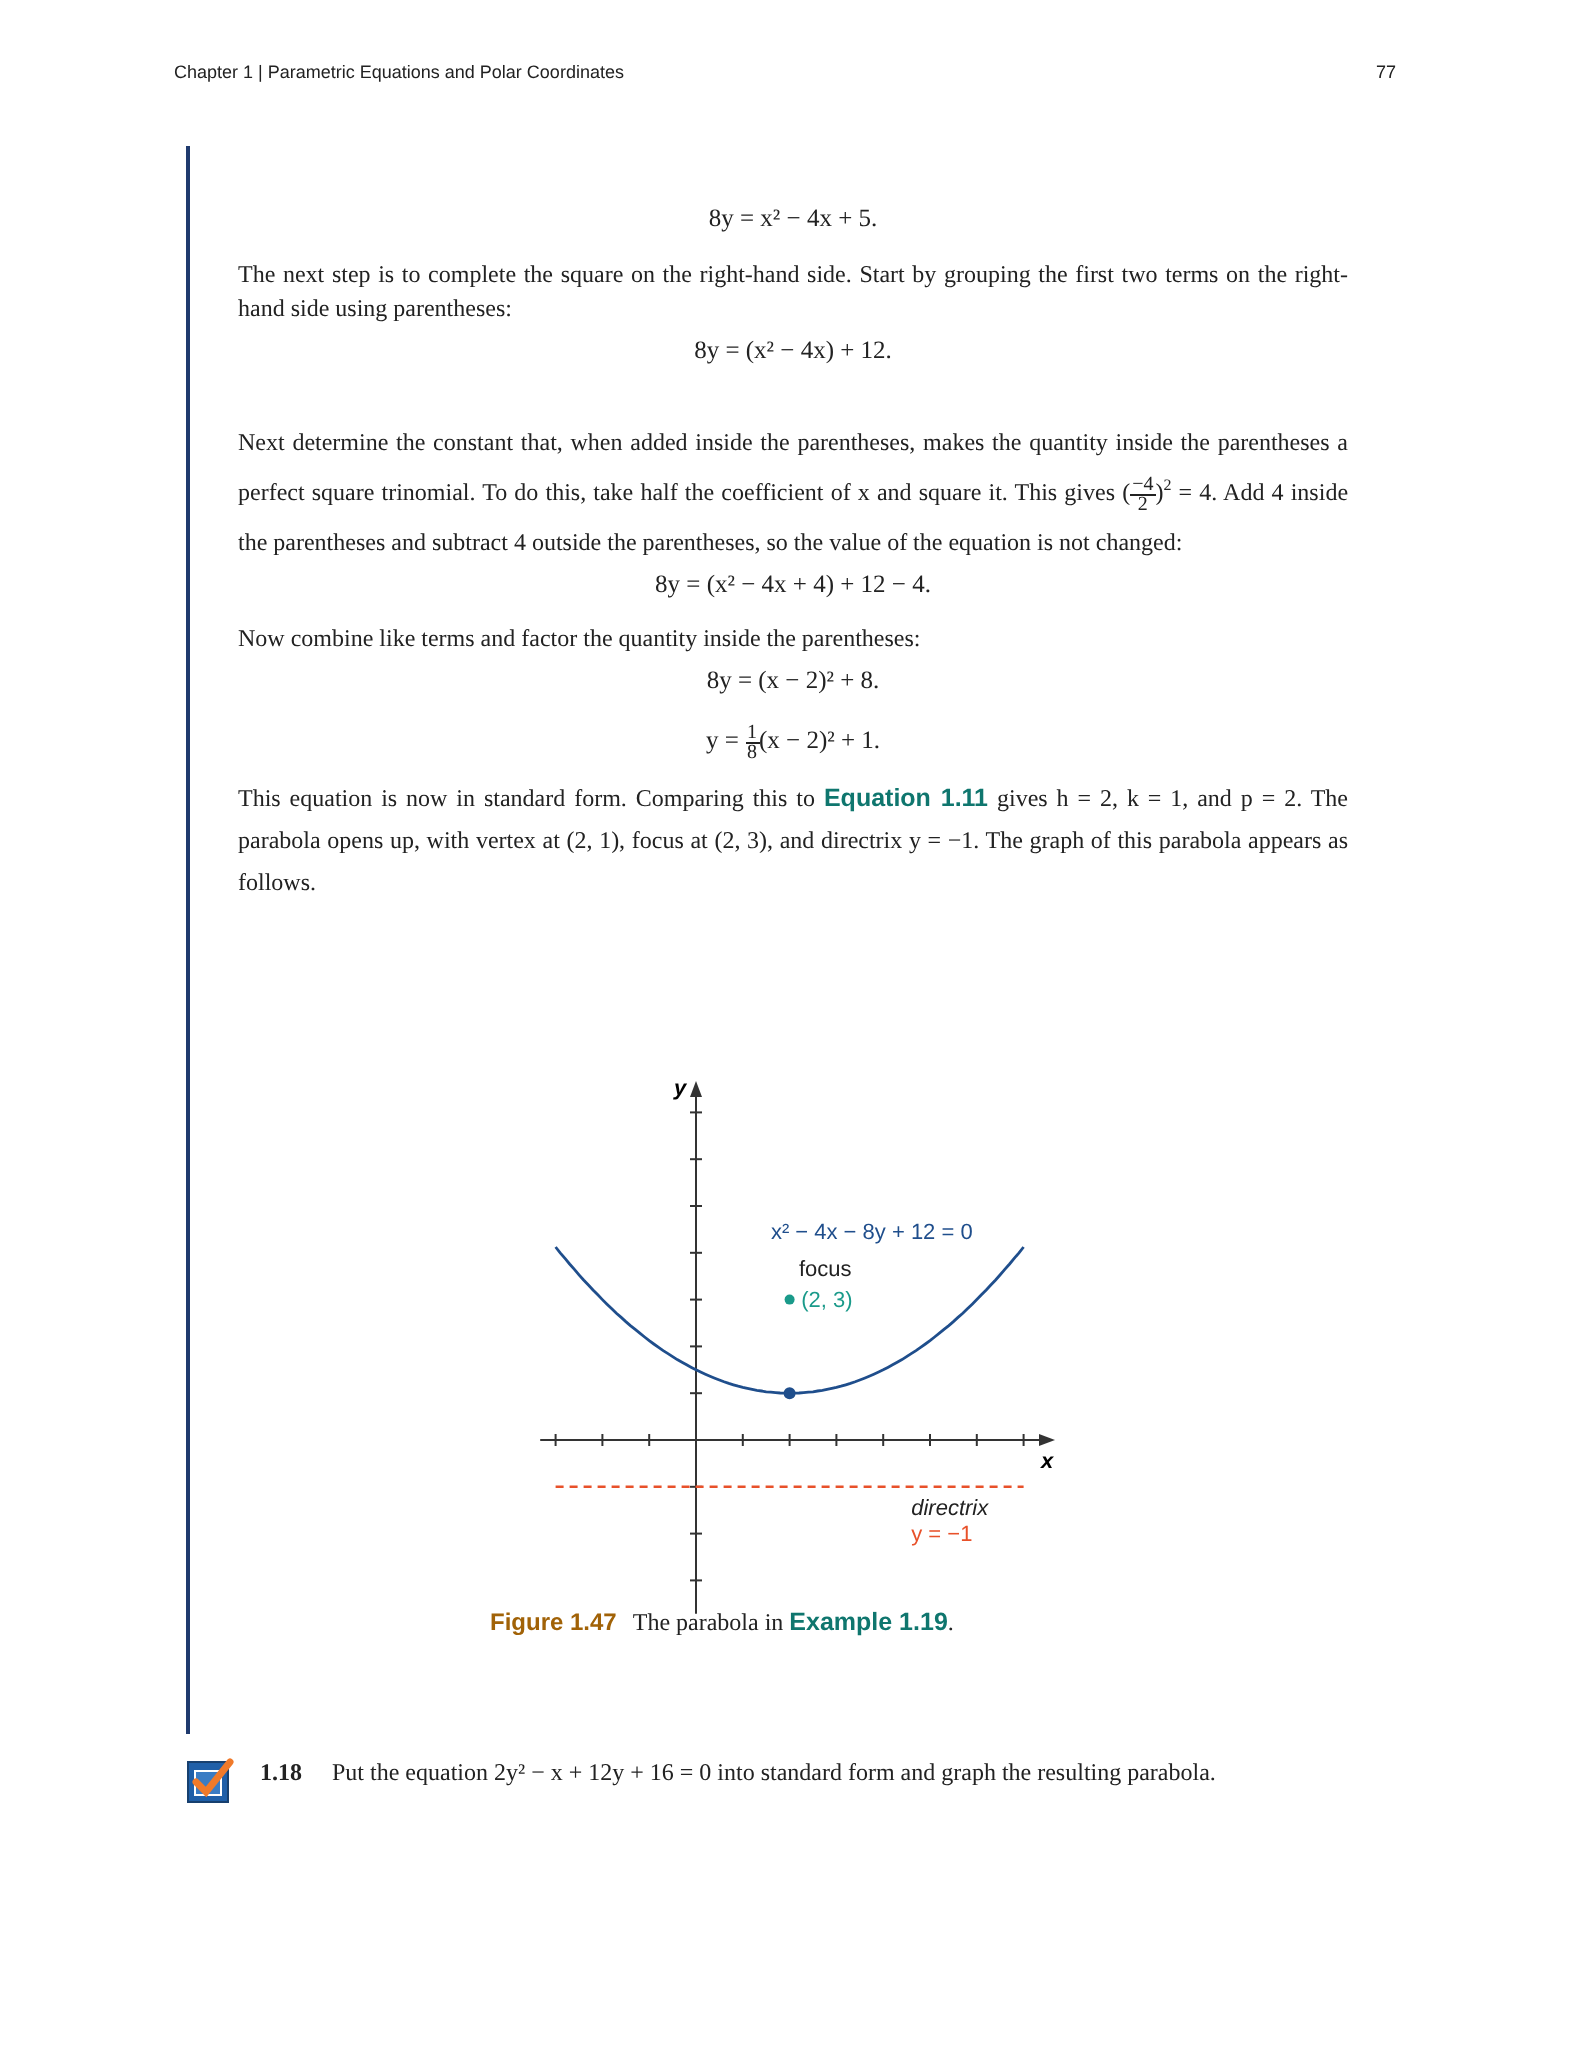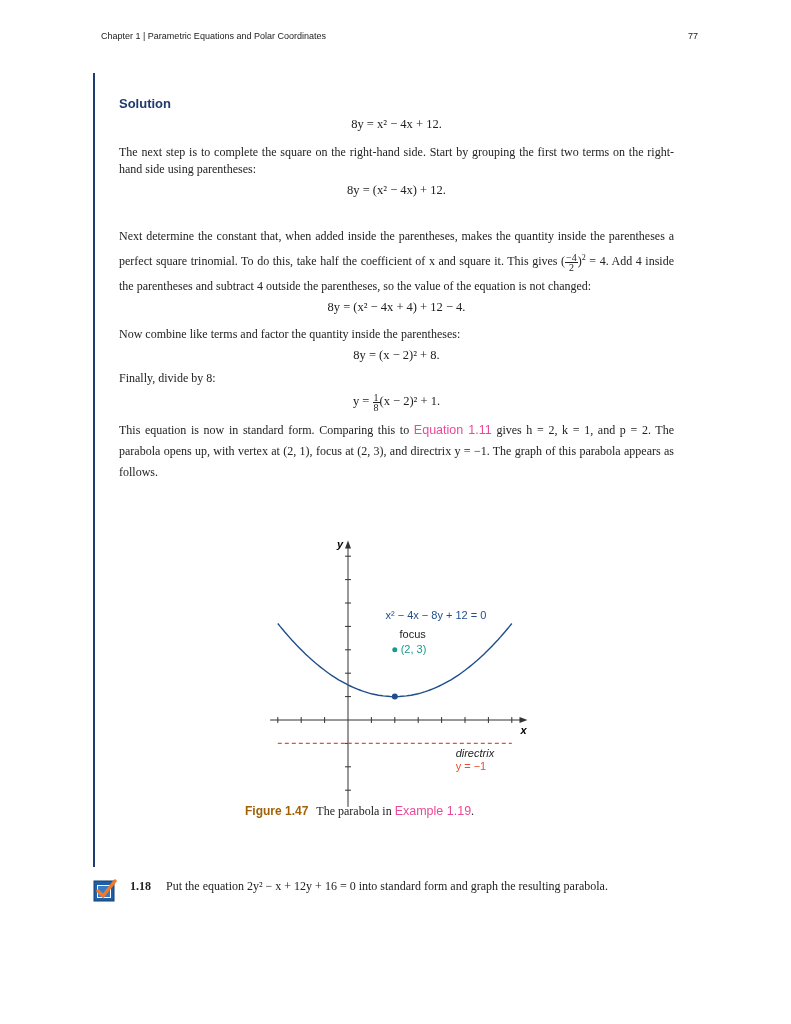--- a/index.html
+++ b/index.html
@@ -1,29 +1,29 @@
 <!DOCTYPE html>
 <html><head>
 <meta charset="utf-8">
 <style>
   html, body { margin: 0; padding: 0; background: #fff; }
   body { width: 791px; height: 1024px; position: relative; overflow: hidden;
          font-family: "Liberation Serif", serif; color: #222; }
-  .header { position: absolute; top: 31px; left: 101px; right: 93px; height: 14px;
+  .header { position: absolute; top: 31px; left: 87px; right: 93px; height: 14px;
             font-family: "Liberation Sans", sans-serif; font-size: 9px; color: #222; }
   .header .left { position: absolute; left: 0; top: 0; }
   .header .right { position: absolute; right: 0; top: 0; text-align: center; }
   .side-rule { position: absolute; left: 93px; top: 73px; width: 2px; height: 794px; background: #1f3a6e; }
   .content { position: absolute; left: 119px; width: 555px; top: 96px; }
   .solution-heading { font-family: "Liberation Sans", sans-serif; font-weight: bold; color: #1f3a6e;
                       font-size: 13px; margin: 0 0 6px 0; }
   p { margin: 0; font-size: 12px; line-height: 17px; text-align: justify; }
   .eq { text-align: center; font-size: 12.5px; font-family: "Liberation Serif", serif; }
   sup { font-size: 8px; vertical-align: 5px; line-height: 0; }
-  .link { color: #ec4899; font-family: "Liberation Sans", sans-serif; font-weight: normal; font-size: 12.5px; }
+  .link { color: #0f766e; font-family: "Liberation Sans", sans-serif; font-weight: bold; font-size: 12.5px; }
   .frac { display: inline-block; vertical-align: middle; text-align: center; font-size: 10px; line-height: 9px; }
   .frac .num { display: block; border-bottom: 1px solid #222; padding: 0 1px; }
   .frac .den { display: block; }
   .graph { position: absolute; left: 0; top: 0; }
   .caption { position: absolute; top: 804px; left: 245px; font-size: 12px; }
   .caption .fig { color: #a16207; font-family: "Liberation Sans", sans-serif; font-weight: bold; margin-right: 8px; }
   .exercise { position: absolute; top: 878px; left: 93px; width: 600px; font-size: 12px; }
   .exercise .icon { position: absolute; left: 0; top: 0; width: 24px; height: 24px; }
   .exercise .num { position: absolute; left: 37px; top: 1px; font-weight: bold; font-size: 12px; }
   .exercise .text { position: absolute; left: 73px; top: 1px; white-space: nowrap; }
@@ -32,33 +32,31 @@
 <body>
 
 <div class="header">
   <span class="left">Chapter 1 | Parametric Equations and Polar Coordinates</span>
   <span class="right">77</span>
 </div>
 
 <div class="side-rule"></div>
 
 <div class="content">
-  <div class="solution-heading">Solution</div>
-  <div class="eq" style="margin-top:6px;height:22px">8y = x² − 4x + 12.</div>
+  <div class="eq" style="margin-top:6px;height:22px">8y = x² − 4x + 5.</div>
   <p style="margin-top:5px;height:34px">The next step is to complete the square on the right-hand side. Start by grouping the first two terms on the right-hand side using parentheses:</p>
   <div class="eq" style="height:30px;line-height:24px">8y = (x² − 4x) + 12.</div>
   <p style="line-height:25px;height:76px;margin-top:16px">
     <span>Next determine the constant that, when added inside the parentheses, makes the quantity inside the parentheses a perfect square trinomial. To do this, take half the coefficient of x and square it. This gives</span>
     (<span class="frac"><span class="num">−4</span><span class="den">2</span></span>)<sup>2</sup>
     <span>= 4. Add 4 inside the parentheses and subtract 4 outside the parentheses, so the value of the equation is not changed:</span>
   </p>
   <div class="eq" style="height:28px;line-height:18px;margin-top:-2px">8y = (x² − 4x + 4) + 12 − 4.</div>
   <p style="height:18px">Now combine like terms and factor the quantity inside the parentheses:</p>
   <div class="eq" style="height:26px;line-height:22px">8y = (x − 2)² + 8.</div>
-  <p style="height:16px">Finally, divide by 8:</p>
   <div class="eq" style="height:34px;line-height:30px">
     <span>y =</span>
     <span class="frac"><span class="num">1</span><span class="den">8</span></span><span>(x − 2)² + 1.</span>
   </div>
   <p style="line-height:21px">
     <span>This equation is now in standard form. Comparing this to</span>
     <a class="link">Equation 1.11</a>
     <span>gives h = 2,  k = 1,  and p = 2. The parabola opens up, with vertex at (2, 1),  focus at (2, 3),  and directrix y = −1. The graph of this parabola appears as follows.</span>
   </p>
 </div>

